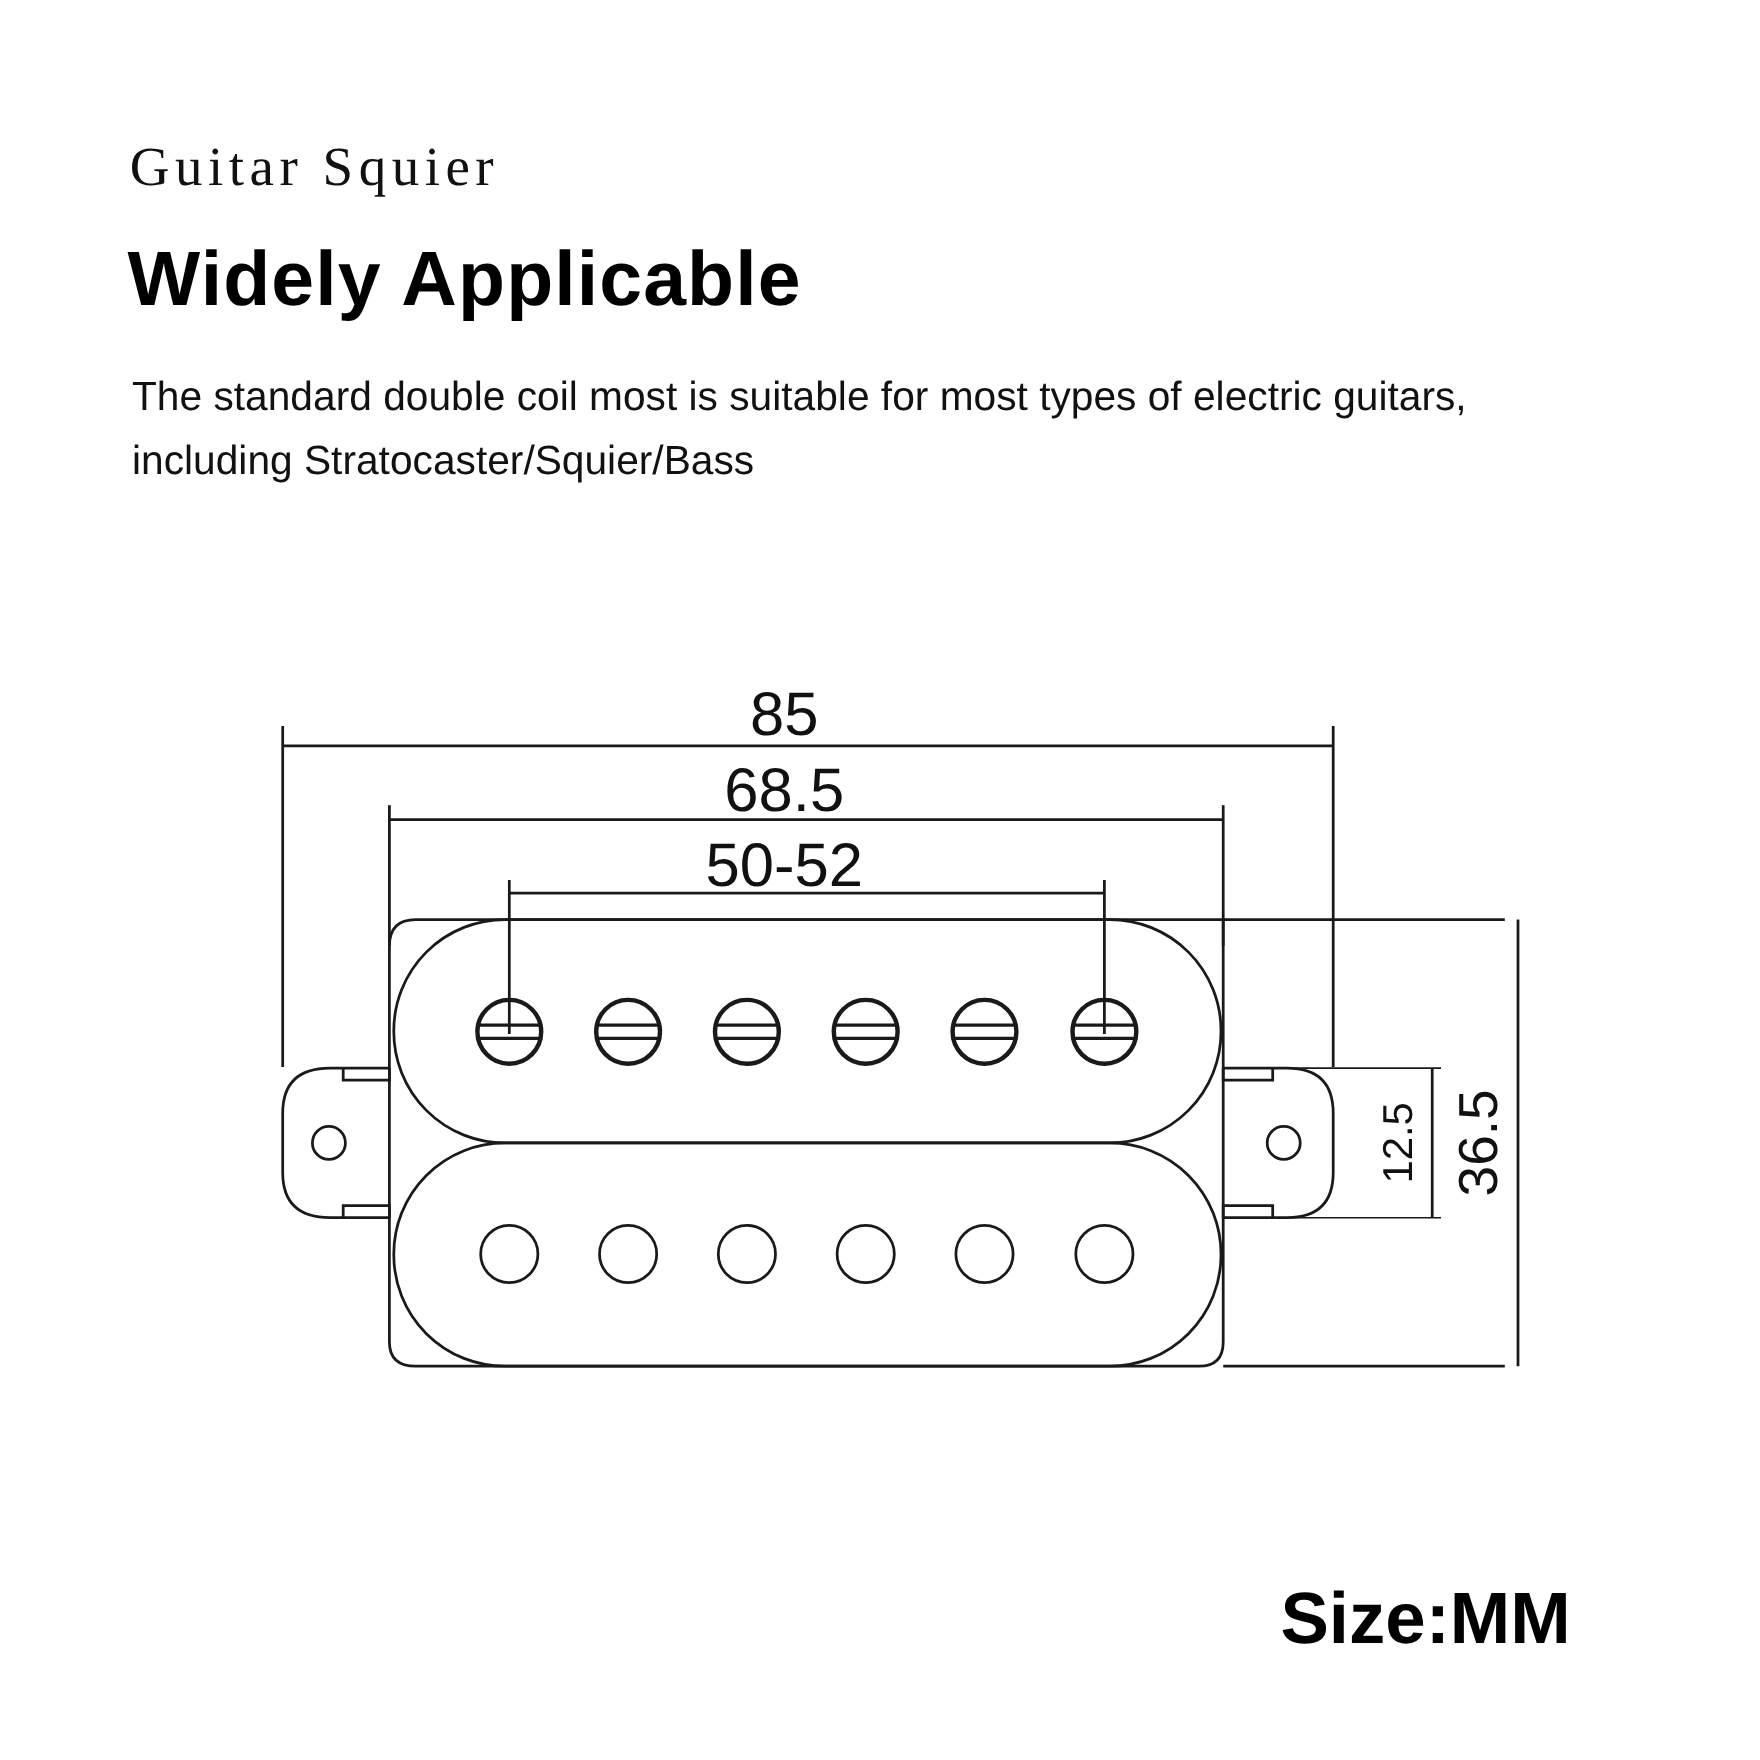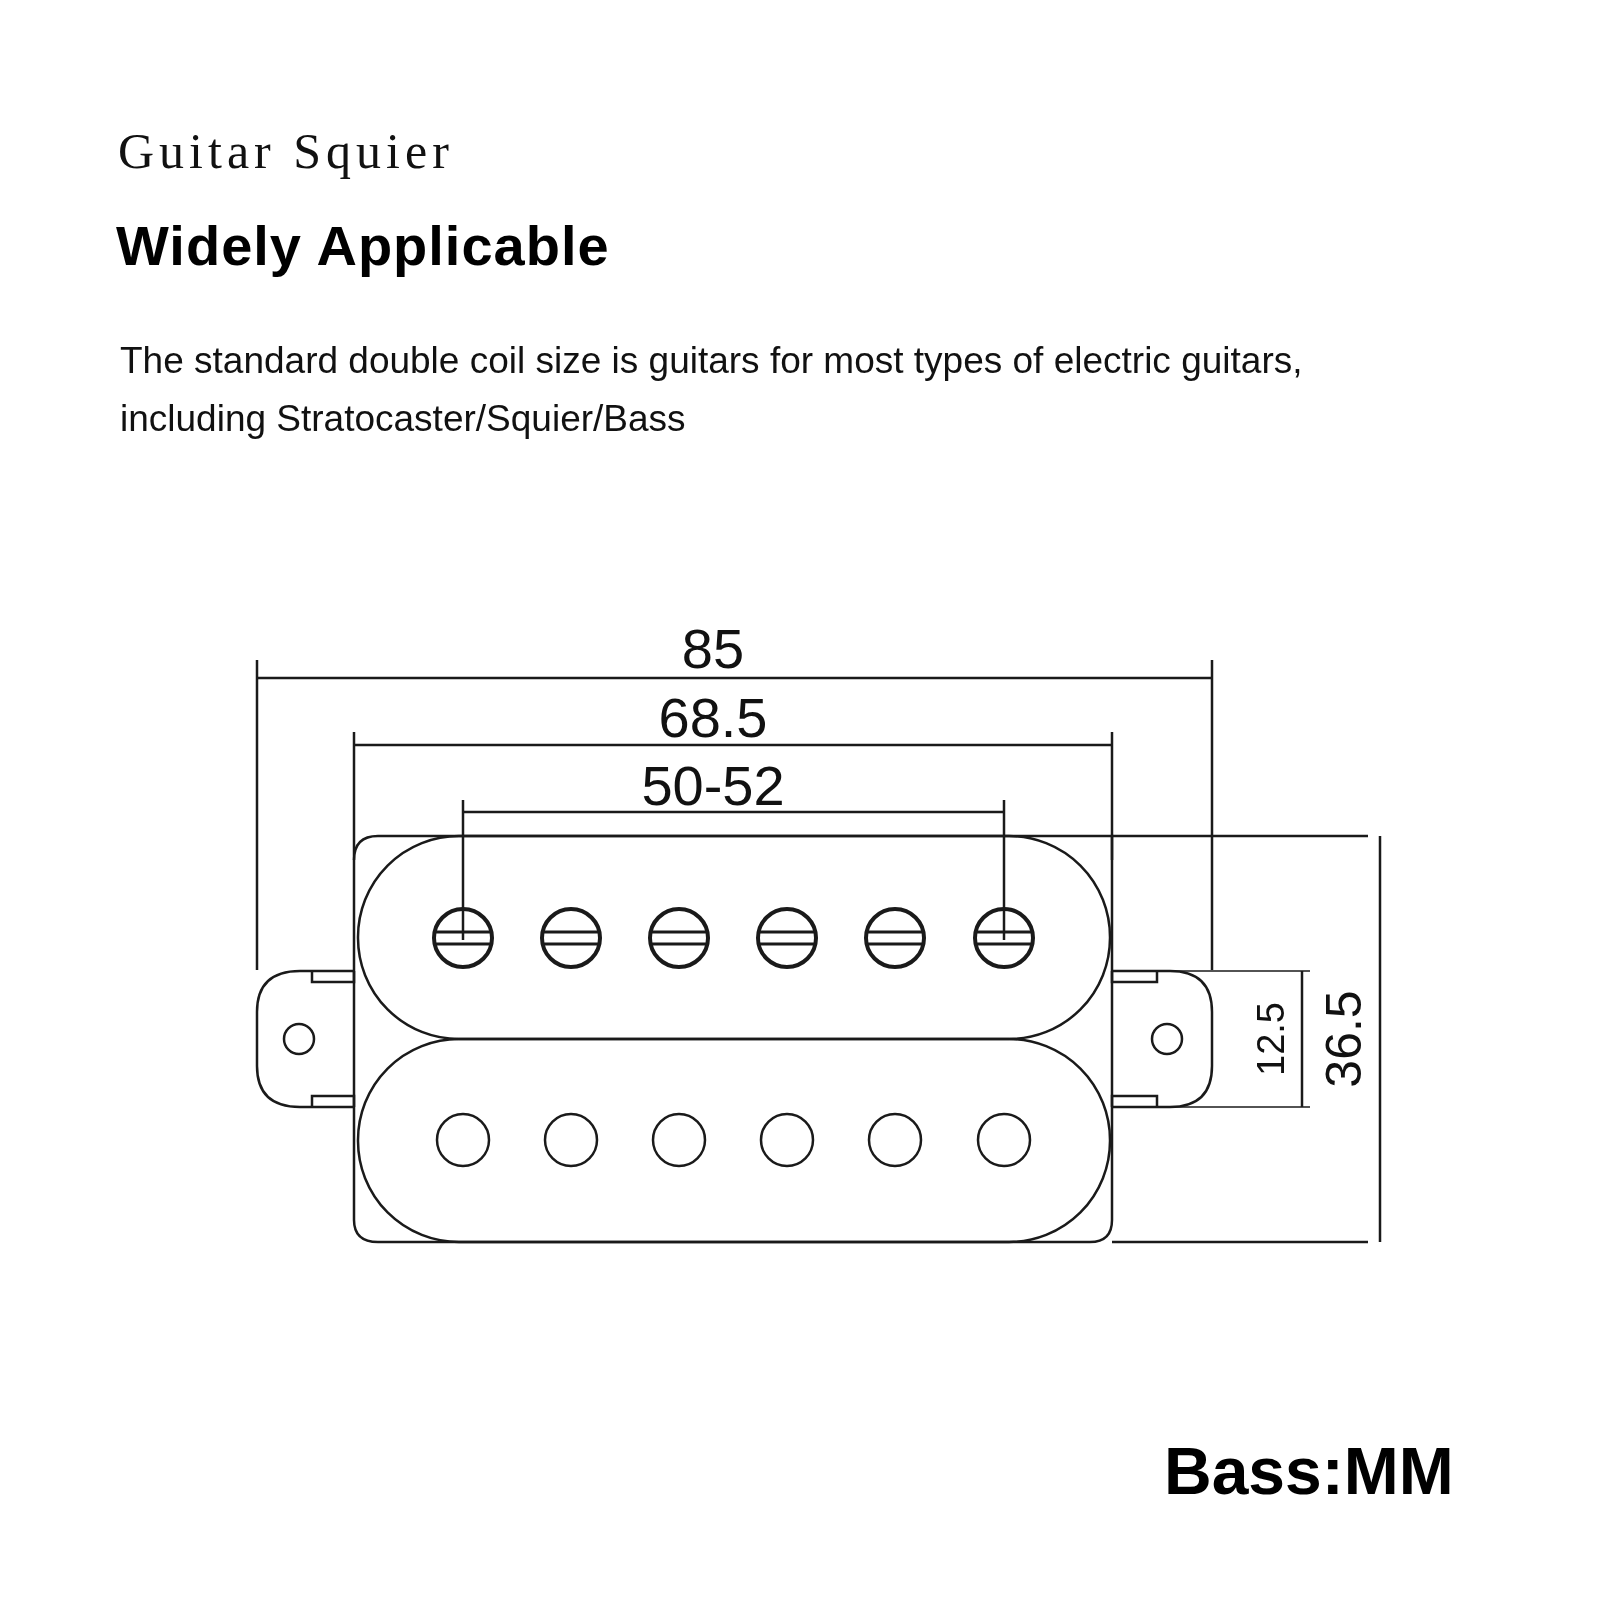--- a/index.html
+++ b/index.html
@@ -23,21 +23,21 @@
       letter-spacing: 5px;
       line-height: 1;
       color: #111111;
     }
     .headline {
       position: absolute;
       left: 116px;
       top: 218px;
       font-family: "Liberation Sans", "DejaVu Sans", sans-serif;
       font-weight: bold;
-      font-size: 56px;
+      font-size: 70px;
       line-height: 1;
       letter-spacing: 1px;
       color: #000000;
     }
     .description {
       position: absolute;
       left: 120px;
       top: 332px;
       width: 1300px;
       font-family: "Liberation Sans", "DejaVu Sans", sans-serif;
@@ -65,21 +65,21 @@
     .dim-text {
       font-family: "Liberation Sans", "DejaVu Sans", sans-serif;
       fill: #111111;
     }
   </style>
 </head>
 <body>
 
 <div class="subtitle">Guitar Squier</div>
 <div class="headline">Widely Applicable</div>
-<div class="description">The standard double coil size is guitars for most types of electric guitars, including Stratocaster/Squier/Bass</div>
+<div class="description">The standard double coil most is suitable for most types of electric guitars, including Stratocaster/Squier/Bass</div>
 
 <svg class="diagram" viewBox="0 0 1600 1600" xmlns="http://www.w3.org/2000/svg" fill="none" stroke="#1a1a1a" stroke-width="2.5">
 
   <g>
     <line x1="257" y1="660" x2="257" y2="970"></line>
     <line x1="1212" y1="660" x2="1212" y2="970"></line>
     <line x1="257" y1="678" x2="1212" y2="678"></line>
     <text class="dim-text" x="713" y="668" font-size="56" text-anchor="middle" stroke="none">85</text>
   </g>
 
@@ -168,13 +168,13 @@
   <g stroke-width="2.5">
     <circle cx="463" cy="1140" r="26"></circle>
     <circle cx="571" cy="1140" r="26"></circle>
     <circle cx="679" cy="1140" r="26"></circle>
     <circle cx="787" cy="1140" r="26"></circle>
     <circle cx="895" cy="1140" r="26"></circle>
     <circle cx="1004" cy="1140" r="26"></circle>
   </g>
 </svg>
 
-<div class="size-label">Bass:MM</div>
+<div class="size-label">Size:MM</div>
 
 </body></html>

